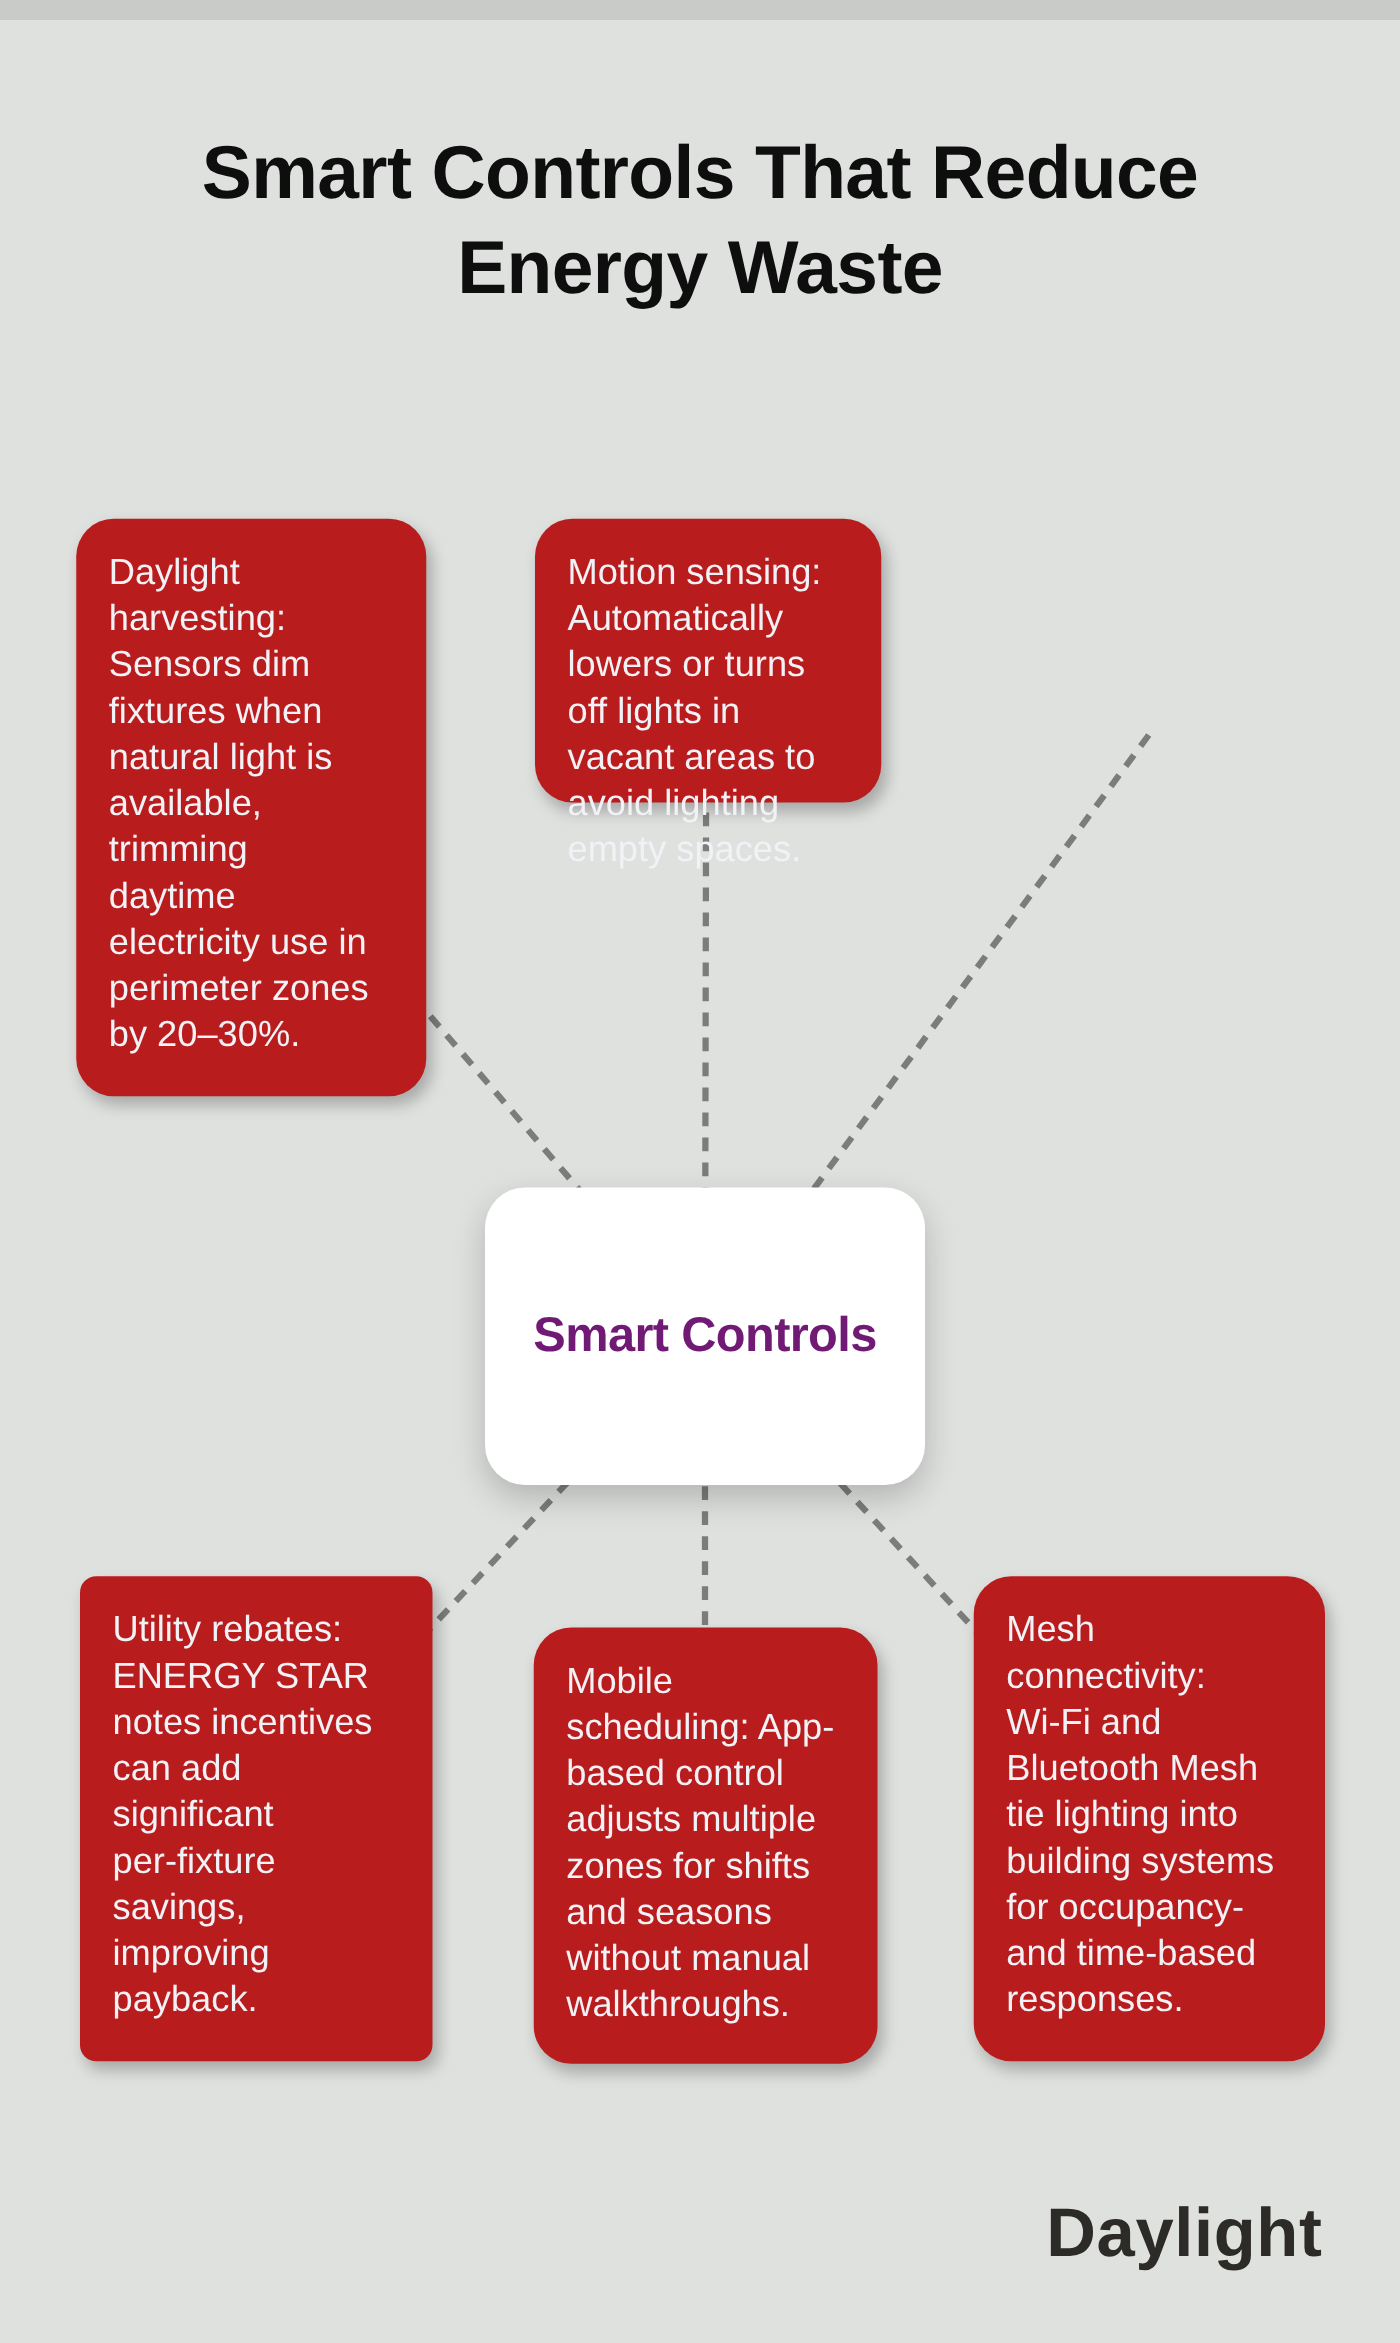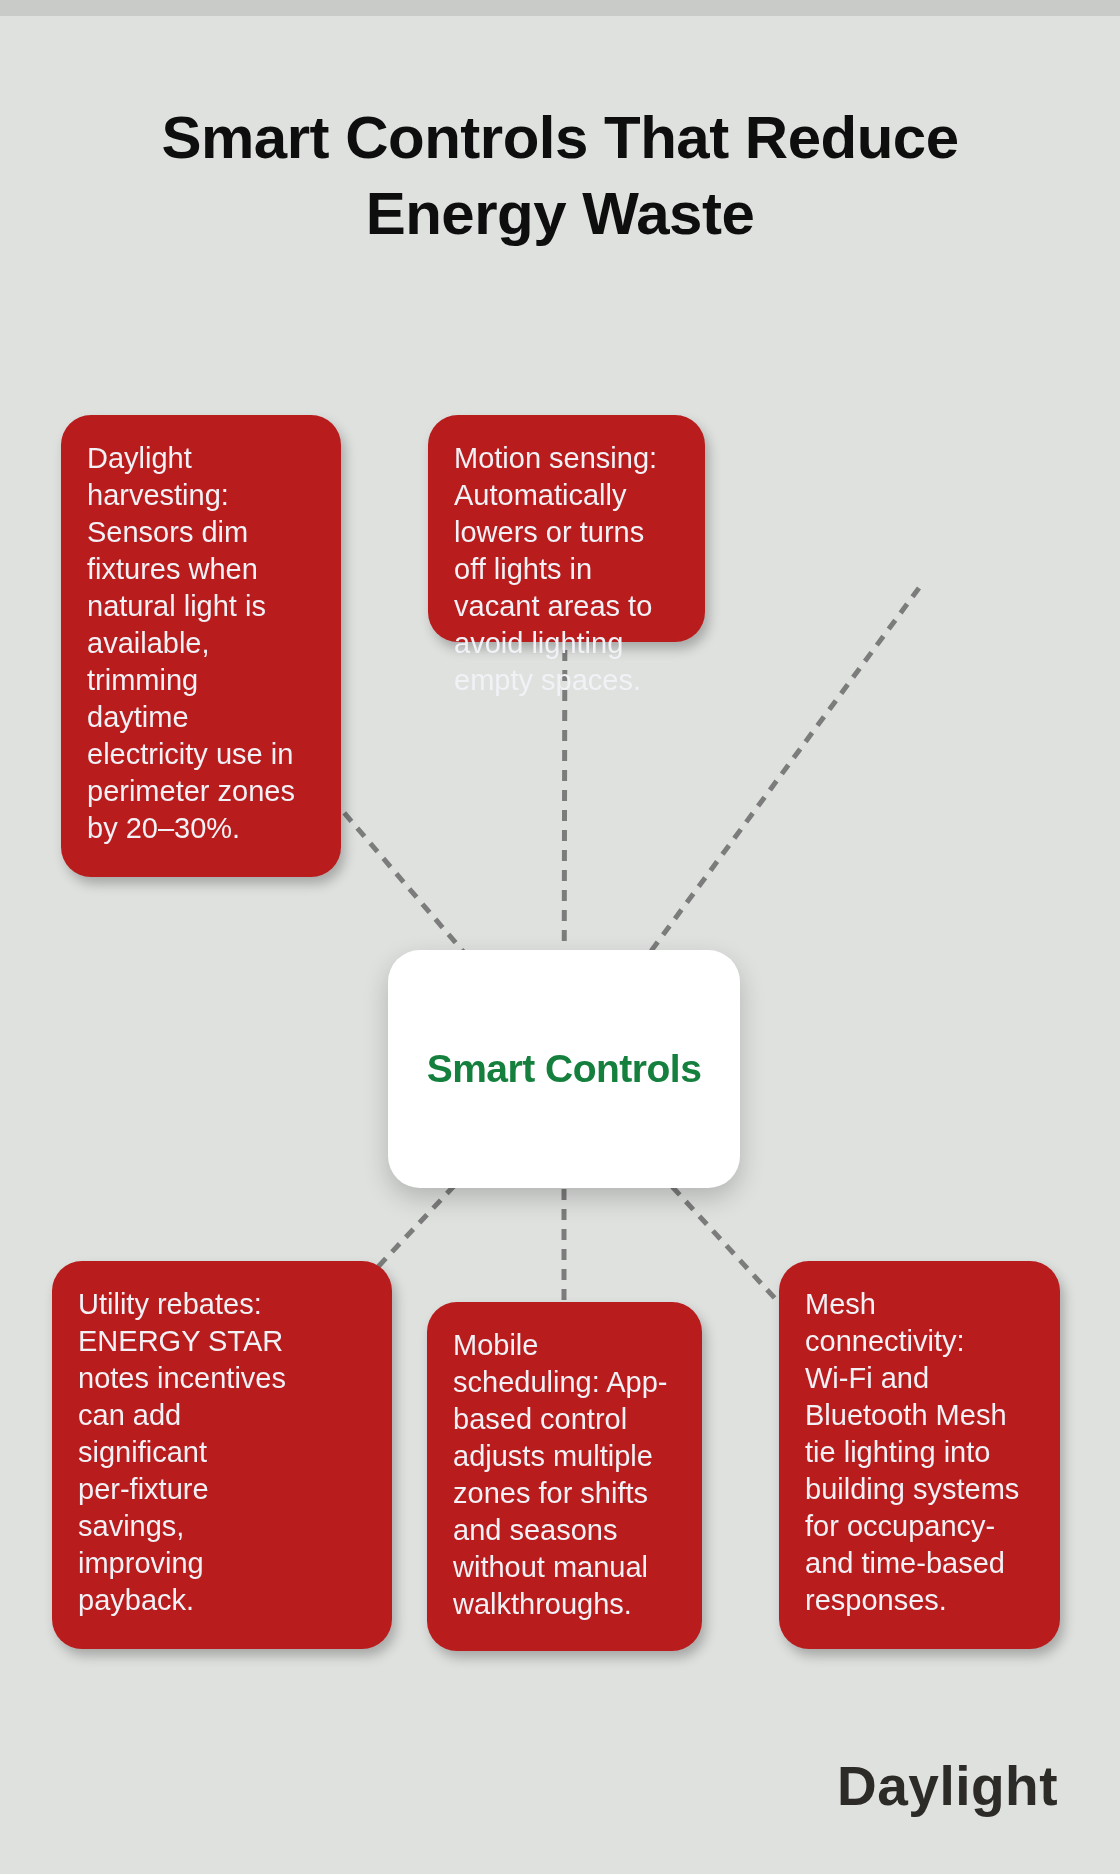--- a/index.html
+++ b/index.html
@@ -44,36 +44,36 @@
   .card p {
     margin:0;
     padding:25px 26px;
     font-size:29px;
     line-height:37px;
     white-space:pre-line;
   }
   .pos-1 { left:61px;  top:399px;  width:280px; height:462px; }
   .pos-2 { left:428px; top:399px;  width:277px; height:227px; }
   .pos-3 { left:779px; top:399px;  width:281px; height:347px; }
-  .pos-4 { left:52px;  top:1245px; width:340px; height:388px; }
+  .pos-4 { left:64px;  top:1245px; width:282px; height:388px;border-radius:13px; }
   .pos-5 { left:427px; top:1286px; width:275px; height:349px; }
   .pos-6 { left:779px; top:1245px; width:281px; height:388px; }
   .center-card {
     position:absolute;
     z-index:2;
     left:388px; top:934px; width:352px; height:238px;
     background:#ffffff;
     border-radius:32px;
     box-shadow:0 10px 26px rgba(0,0,0,0.20);
     display:flex; align-items:center; justify-content:center;
   }
   .center-card span {
     font-size:39px;
     font-weight:700;
-    color:#15803d;
+    color:#701a75;
     letter-spacing:-0.5px;
   }
   .logo {
     position:absolute;
     z-index:2;
     right:62px; top:1738px;
     font-size:55px;
     font-weight:700;
     letter-spacing:0.5px;
     color:#2d2b28;

